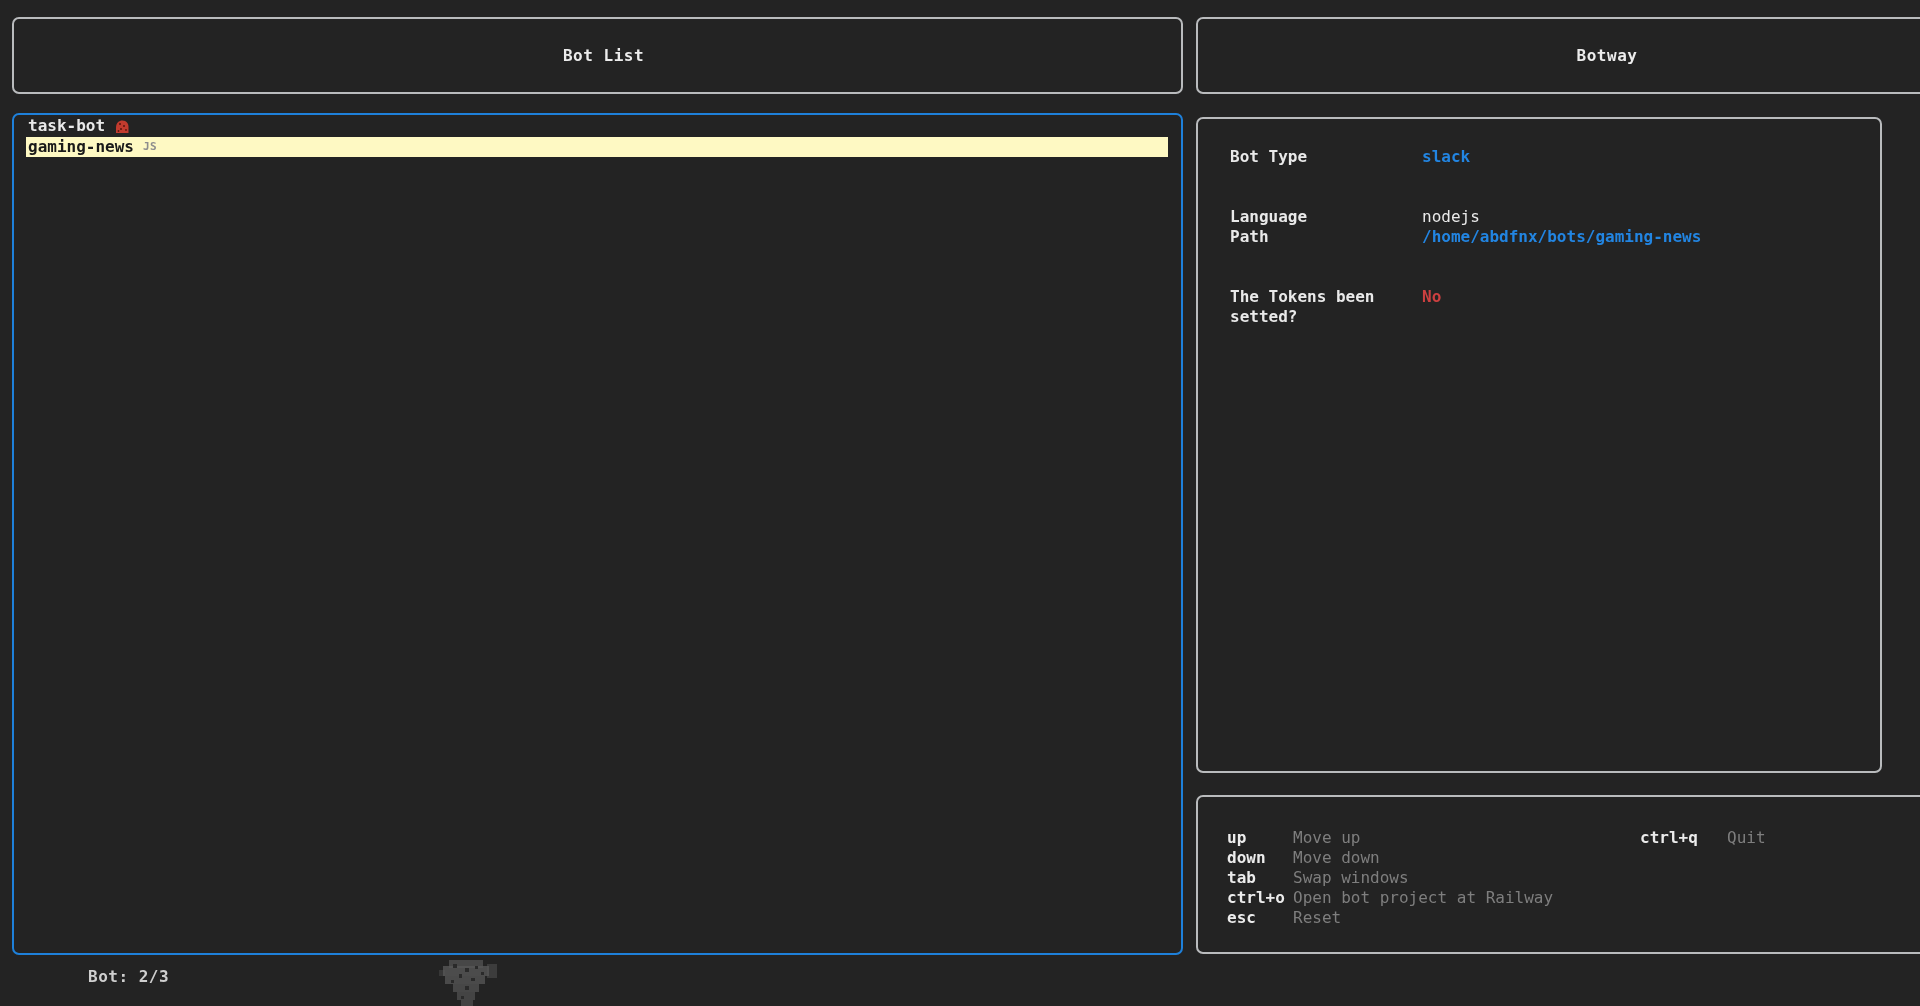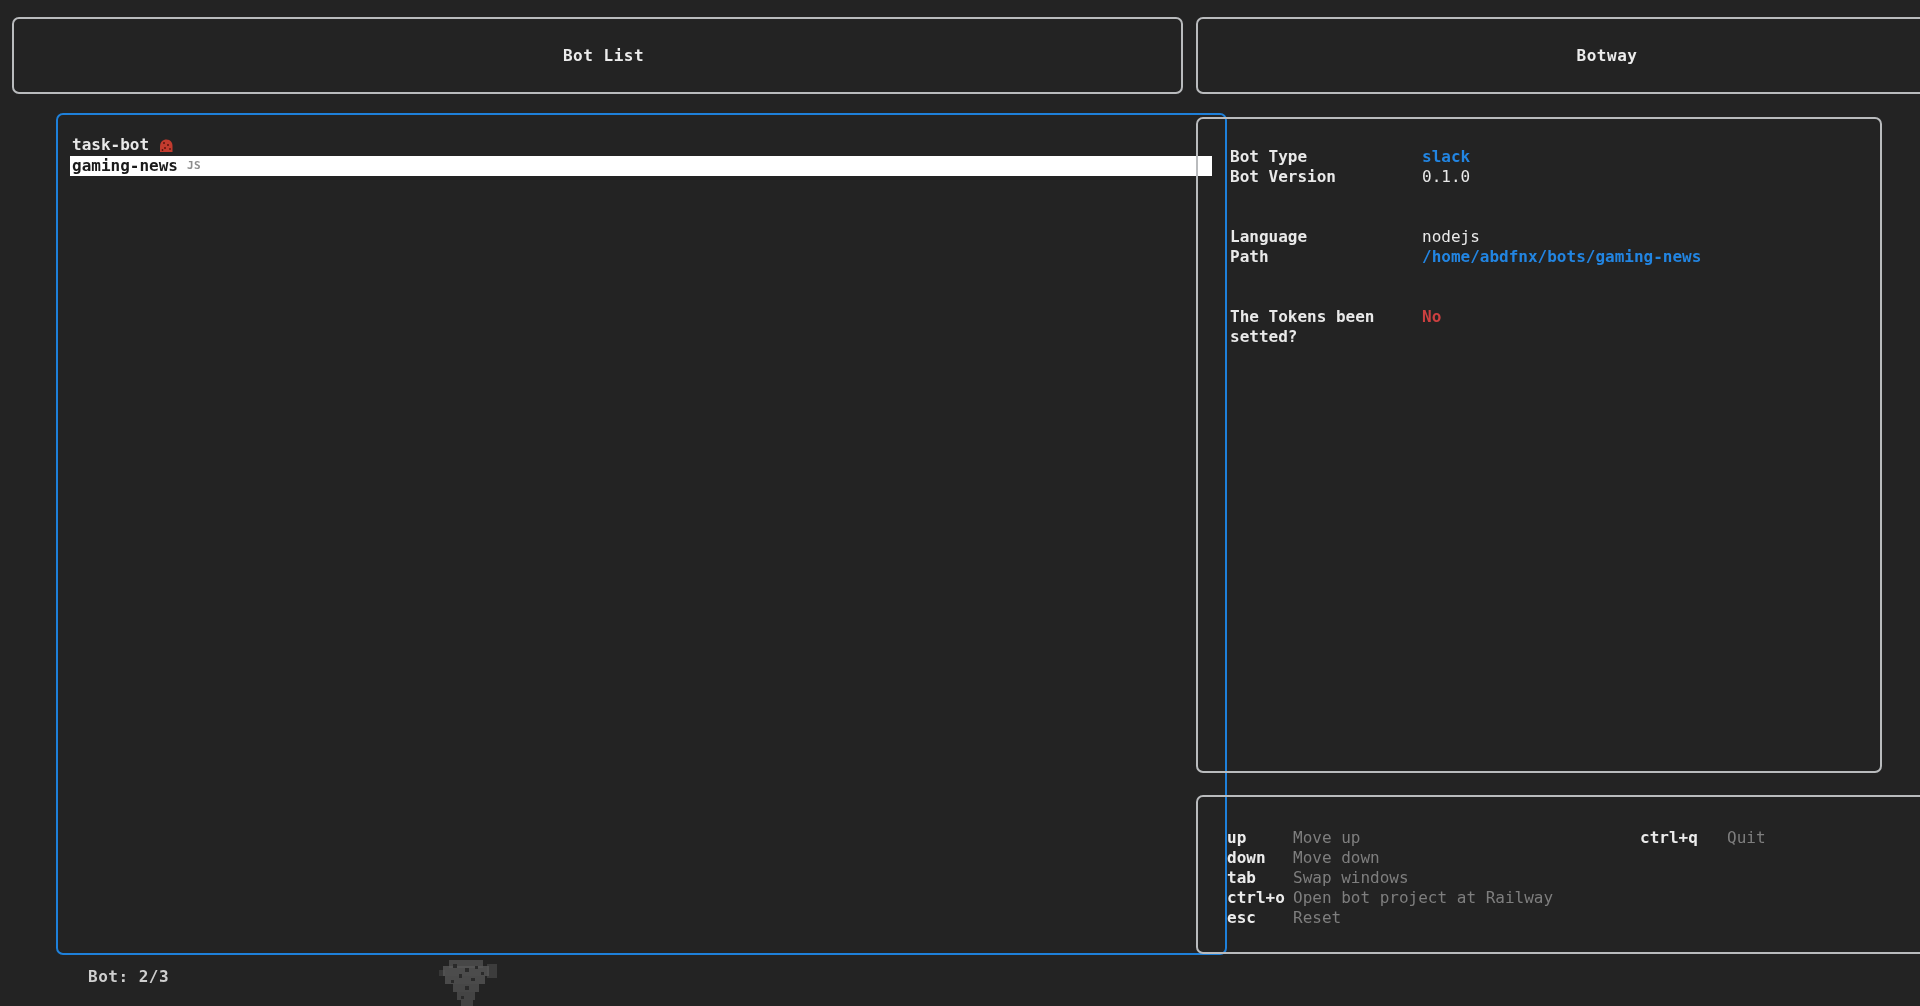--- a/index.html
+++ b/index.html
@@ -17,31 +17,31 @@
     border-radius:7px;
     background:transparent;
   }
   .panel.focused { border-color:#1e80da; }
 
   
   .hdr { display:flex; align-items:center; justify-content:center;padding-left:12px; }
   .hdr .title { font-weight:700; letter-spacing:.5px; color:#ececec; }
 
   
-  #bot-list-panel { padding-top:20px;margin-left:44px; }
+  #bot-list-panel { padding-top:1px; }
   .bot-row {
     height:20px; line-height:20px;
     margin:0 13px 1px 12px;
     padding-left:2px;
     font-weight:700;
     color:#e9e9e9;
     white-space:nowrap;
     display:flex; align-items:center;
   }
-  .bot-row.selected { background:#ffffff; color:#1a1a1a; }
+  .bot-row.selected { background:#fef9c3; color:#1a1a1a; }
   .badge { margin-left:9px; font-weight:700; letter-spacing:.5px; }
   .badge-js { color:#8d8d8d; font-size:11px; }
   .badge-ts { color:#2779c6; font-size:12px; }
   .lang-icon { margin-left:9px; width:16px; height:15px; display:inline-block; }
 
   
   #detail-panel { padding:28px 20px 0 32px; }
   .detail-row { display:flex; align-items:flex-start; line-height:20px; }
   .detail-label {
     width:192px; flex:0 0 192px;
@@ -103,24 +103,20 @@
     <span class="badge badge-js">JS</span>
   </div>
 
 </div>
 
 <div id="detail-panel" class="panel" style="left:1196px; top:117px; width:686px; height:656px;">
 
   <div class="detail-row">
     <span class="detail-label">Bot Type</span>
     <span class="detail-value v-blue">slack</span>
-  </div>
-  <div class="detail-row">
-    <span class="detail-label">Bot Version</span>
-    <span class="detail-value">0.1.0</span>
   </div>
 
   <div class="spacer-2row"></div>
 
   <div class="detail-row">
     <span class="detail-label">Language</span>
     <span class="detail-value">nodejs</span>
   </div>
   <div class="detail-row">
     <span class="detail-label">Path</span>

